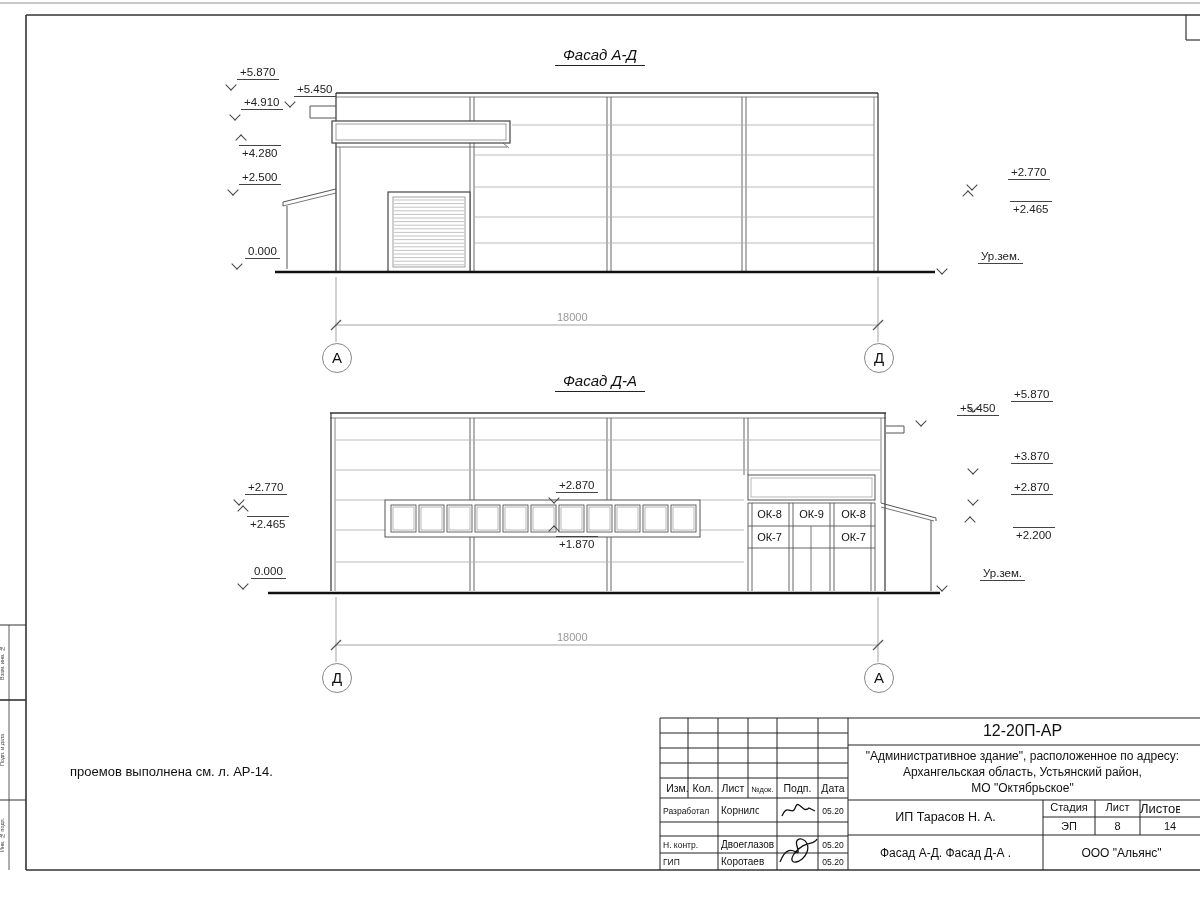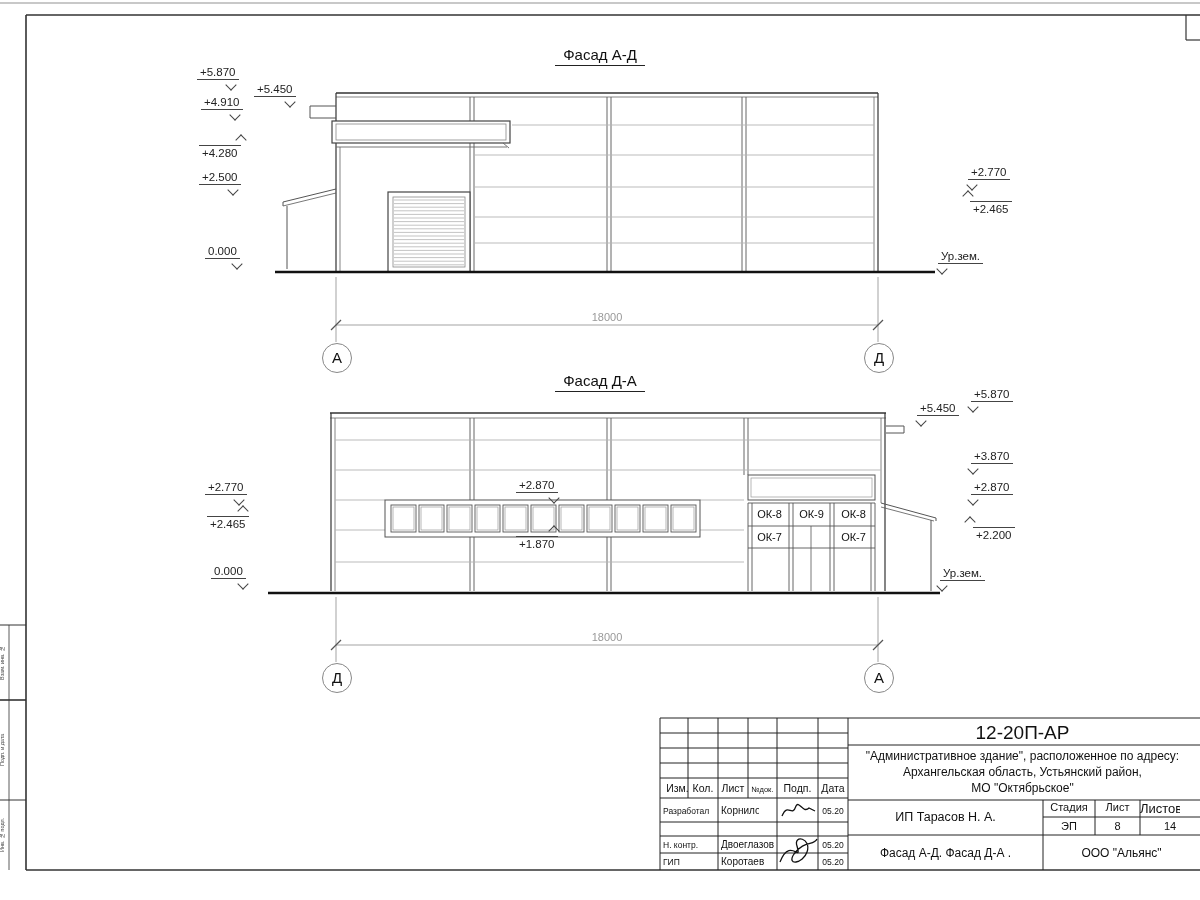--- a/index.html
+++ b/index.html
@@ -1,32 +1,32 @@
 <!DOCTYPE html>
 <html><head>
 <meta charset="utf-8">
 <style>
   html,body{margin:0;padding:0;background:#fff;}
   body{font-family:"Liberation Sans", sans-serif;}
   #sheet{position:relative;width:1200px;height:900px;background:#fff;overflow:hidden;}
   .abs{position:absolute;}
   
-  .ftitle{position:absolute;font-size:15px;color:#111;text-align:center;}
+  .ftitle{position:absolute;font-style:italic;font-size:15px;color:#111;text-align:center;}
   .ftitle span{border-bottom:1px solid #222;padding:0 8px 2px;}
   
   .elev{position:absolute;font-size:11.5px;color:#222;white-space:nowrap;}
-  .elev .lbl{display:inline-block;border-bottom:1px solid #444;padding:0 3px 1px;}
+  .elev .lbl{display:inline-block;border-bottom:1px solid #444;padding:0 3px 1px;margin-left:40px;}
   .elev .lbl.t{border-bottom:none;border-top:1px solid #444;padding:1px 3px 0;}
   .chev{position:absolute;width:7px;height:7px;}
   .chev.d{border-left:1.2px solid #444;border-bottom:1.2px solid #444;transform:rotate(-45deg);}
   .chev.u{border-left:1.2px solid #444;border-top:1.2px solid #444;transform:rotate(45deg);}
   
   .axis{position:absolute;width:28px;height:28px;border:1px solid #888;border-radius:50%;
         text-align:center;line-height:28px;font-size:15px;color:#111;background:#fff;}
-  .dimtxt{position:absolute;color:#999;font-size:11px;text-align:center;}
+  .dimtxt{position:absolute;color:#999;font-size:11px;text-align:left;}
   
   .oklbl{position:absolute;font-size:11px;color:#111;text-align:center;}
   
   .note{position:absolute;left:48px;top:763px;font-size:13px;color:#111;line-height:17px;}
   .note .n2{padding-left:22px;}
   
   .side-lbl{position:absolute;left:-1px;width:9px;font-size:5.5px;color:#444;
             writing-mode:vertical-rl;transform:rotate(180deg);text-align:center;overflow:hidden;}
   
   .tb{position:absolute;color:#111;text-align:center;white-space:nowrap;overflow:hidden;}
@@ -263,27 +263,28 @@
   <div class="oklbl" style="left:836px;top:531px;width:35px">ОК-7</div>
 
   <div class="dimtxt" style="left:557px;top:311px;width:100px">18000</div>
   <div class="dimtxt" style="left:557px;top:631px;width:100px">18000</div>
   <div class="axis" style="left:322px;top:343px">А</div>
   <div class="axis" style="left:864px;top:343px">Д</div>
   <div class="axis" style="left:322px;top:663px">Д</div>
   <div class="axis" style="left:864px;top:663px">А</div>
 
   <div class="note">
+    <div class="n2">проемов выполнена см. л. АР-14.</div>
   </div>
 
   <div class="side-lbl" style="top:625px;height:75px">Взам. инв. №</div>
   <div class="side-lbl" style="top:700px;height:100px">Подп. и дата</div>
   <div class="side-lbl" style="top:800px;height:70px">Инв. № подл.</div>
 
-  <div class="tb" style="left:850px;top:722px;width:345px;font-size:19px">12-20П-АР</div>
+  <div class="tb" style="left:850px;top:722px;width:345px;font-size:16px">12-20П-АР</div>
   <div class="tb" style="left:850px;top:749px;width:345px;font-size:12px">"Административное здание", расположенное по адресу:</div>
   <div class="tb" style="left:850px;top:765px;width:345px;font-size:12px">Архангельская область, Устьянский район,</div>
   <div class="tb" style="left:850px;top:781px;width:345px;font-size:12px">МО "Октябрьское"</div>
 
   <div class="tb" style="left:660px;top:782px;width:35px;font-size:10.5px">Изм.</div>
   <div class="tb" style="left:688px;top:782px;width:30px;font-size:10.5px">Кол.</div>
   <div class="tb" style="left:718px;top:782px;width:30px;font-size:10.5px">Лист</div>
   <div class="tb" style="left:748px;top:785px;width:29px;font-size:7.5px">№док.</div>
   <div class="tb" style="left:777px;top:782px;width:41px;font-size:10.5px">Подп.</div>
   <div class="tb" style="left:818px;top:782px;width:30px;font-size:10.5px">Дата</div>

